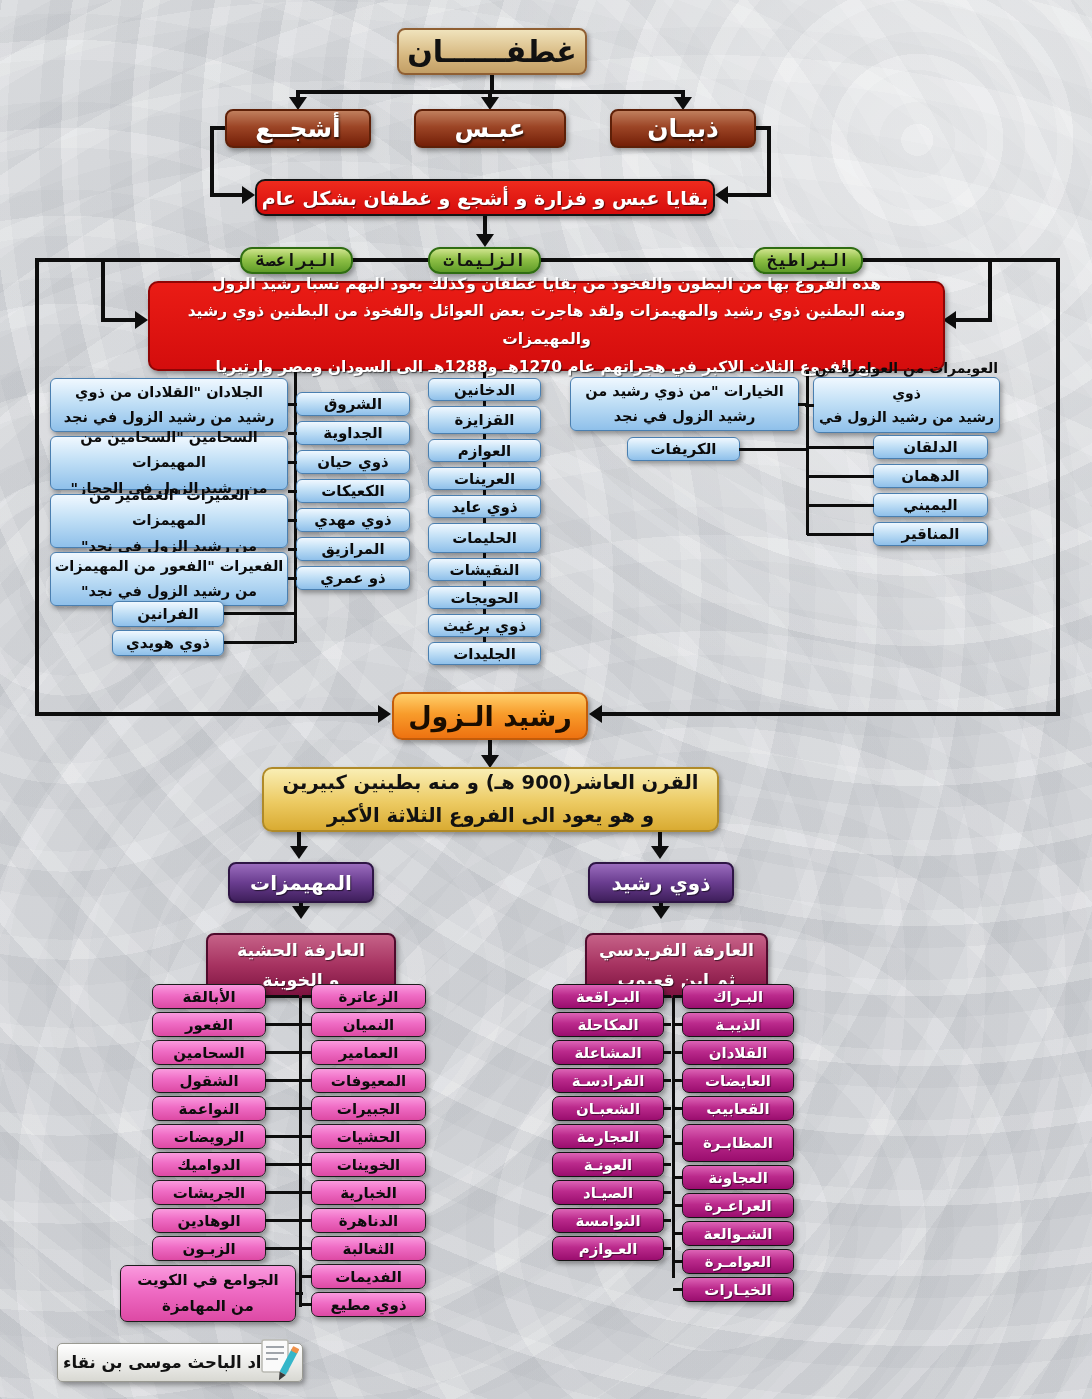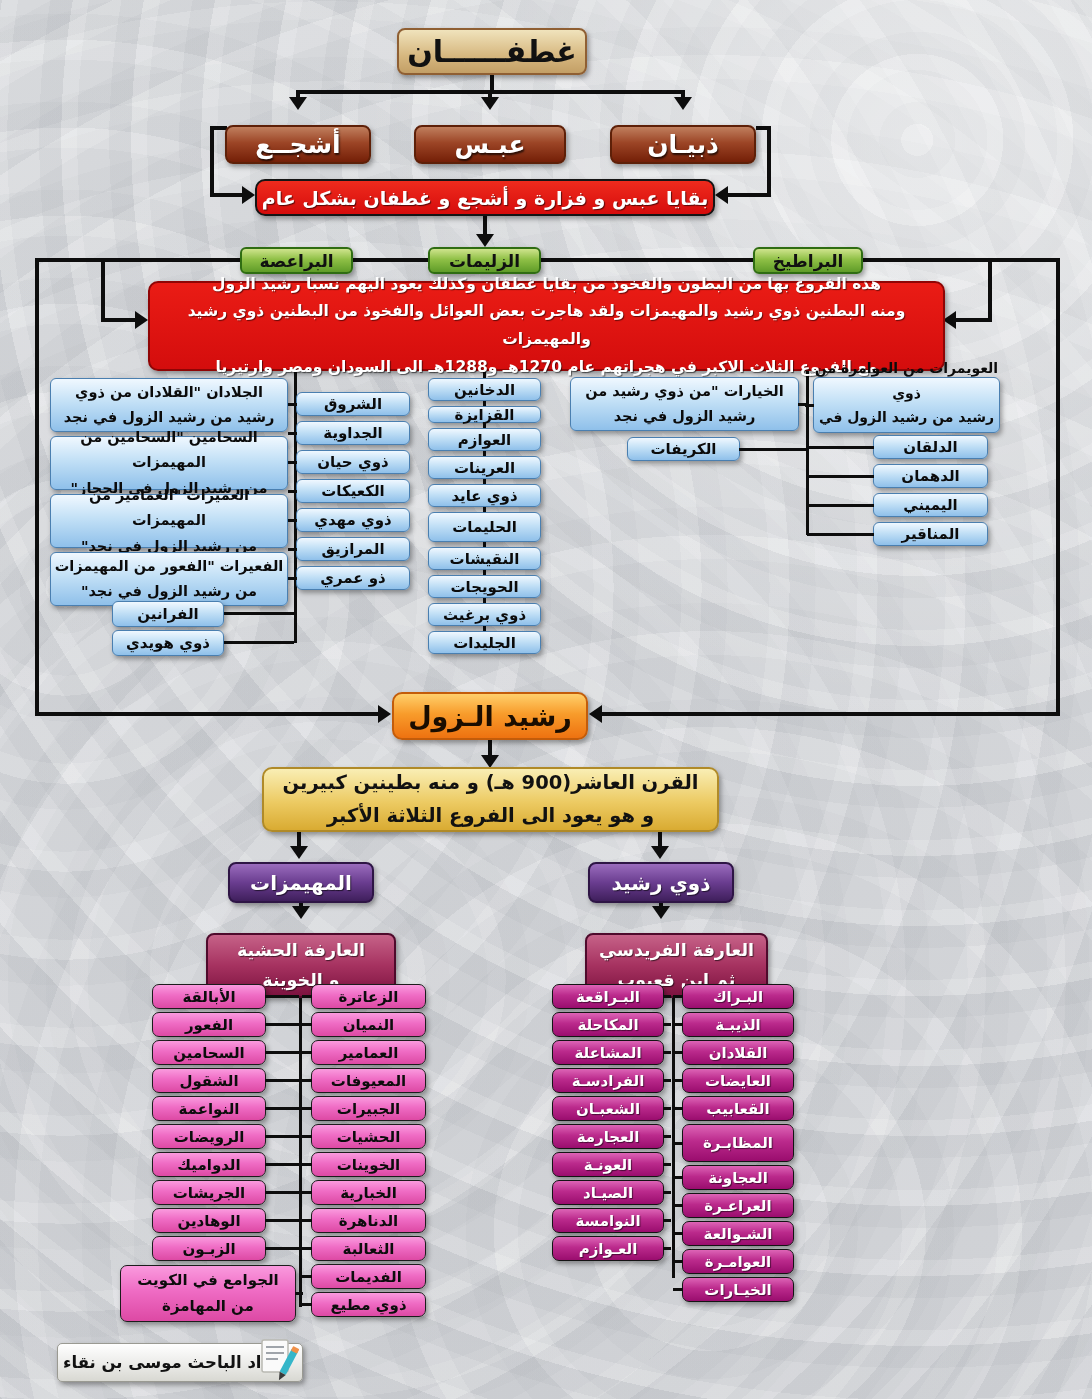--- a/index.html
+++ b/index.html
@@ -9,23 +9,23 @@
       repeating-radial-gradient(circle at 84% 10%, rgba(255,255,255,.16) 0 16px, rgba(168,172,178,.14) 16px 38px, transparent 38px 70px),
       repeating-radial-gradient(circle at 6% 42%, rgba(255,255,255,.14) 0 20px, rgba(168,172,178,.10) 20px 46px, transparent 46px 88px),
       repeating-radial-gradient(circle at 65% 88%, rgba(255,255,255,.14) 0 24px, rgba(168,172,178,.10) 24px 52px, transparent 52px 96px),
       repeating-radial-gradient(circle at 30% 70%, rgba(255,255,255,.10) 0 18px, rgba(168,172,178,.08) 18px 42px, transparent 42px 80px),
       linear-gradient(#d7d9dc,#cfd1d5);}
   .node{position:absolute;display:flex;align-items:center;justify-content:center;text-align:center;
     font-weight:bold;direction:rtl;border-radius:8px;box-shadow:2px 3px 5px rgba(0,0,0,.35);box-sizing:border-box;}
   .col{position:absolute;display:flex;flex-direction:column;}
   .col .node{position:relative;width:100%;flex:0 0 auto;}
   .tan{background:linear-gradient(#f0e3bc,#d6b77f 60%,#c39f66);border:2px solid #8f5f33;color:#111;font-size:30px;}
-  .brown{background:linear-gradient(#c07f5e,#9c4526 45%,#741f07);border:2px solid #5e2008;color:#fff;font-size:25px;text-shadow:1px 2px 2px rgba(0,0,0,.7);margin-top:16px;}
+  .brown{background:linear-gradient(#c07f5e,#9c4526 45%,#741f07);border:2px solid #5e2008;color:#fff;font-size:25px;text-shadow:1px 2px 2px rgba(0,0,0,.7);}
   .redbar{background:linear-gradient(#ef2b1d,#d60c0c);border:2px solid #151515;color:#fff;font-size:19px;text-shadow:1px 1px 1px rgba(0,0,0,.6);}
-  .green{background:linear-gradient(#cfe48d,#8fc046 45%,#5f9c28);border:2px solid #2f6d12;color:#111;font-size:17px;border-radius:6px;}
+  .green{background:linear-gradient(#cfe48d,#8fc046 45%,#5f9c28);border:2px solid #2f6d12;color:#111;font-size:17px;border-radius:12px;font-family:Liberation Mono, monospace;}
   .desc{background:linear-gradient(#ea1c15,#d40d0d);border:2px solid #8f0505;color:#fff;font-size:15.5px;line-height:1.78;flex-direction:column;text-shadow:1px 1px 1px rgba(0,0,0,.55);}
   .blue{background:linear-gradient(#f0f8ff,#c2e0f6 45%,#8fc0ea);border:1.5px solid #4a7fb0;color:#0b0b0b;font-size:15px;border-radius:6px;}
   .det{font-size:14.5px;flex-direction:column;line-height:1.75;align-items:flex-end;}
   .orange{background:linear-gradient(#ffcf6b,#f89c2b 45%,#ee7210);border:2px solid #c35c0a;color:#1a0d00;font-size:27px;}
   .yellow{background:linear-gradient(#f9eeb4,#ecca62 55%,#d9ab32);border:2px solid #b08a28;color:#111;font-size:19.5px;line-height:1.65;flex-direction:column;}
   .purple{background:linear-gradient(#9a6cbd,#6a3d90 50%,#3f1f5c);border:2px solid #2e1545;color:#fff;font-size:20px;text-shadow:1px 1px 1px rgba(0,0,0,.6);}
   .maroon{background:linear-gradient(#c66288,#a63260 50%,#7c123f);border:2px solid #4f0a2c;color:#fff;font-size:17.5px;line-height:1.7;flex-direction:column;text-shadow:1px 1px 1px rgba(0,0,0,.6);margin-top:16px;}
   .pink{background:linear-gradient(#fa9ade,#ef6cc4 45%,#dd49a4);border:1.5px solid #1c1c1c;color:#0d0d0d;font-size:15px;border-radius:7px;}
   .mag{background:linear-gradient(#dd64b6,#bb2a8c 45%,#9a0d6e);border:1.5px solid #141414;color:#fff;font-size:15px;border-radius:7px;text-shadow:1px 1px 1px rgba(0,0,0,.55);}
   .sig{background:linear-gradient(#ffffff,#e9e9e6 60%,#d8d8d2);border:1.5px solid #9a9a92;color:#111;font-size:16.5px;border-radius:5px;}
@@ -147,21 +147,21 @@
     <div class="node blue tkl" style="height:24px">الجداوية</div>
     <div class="node blue tkl" style="height:24px">ذوي حيان</div>
     <div class="node blue tkl" style="height:24px">الكعيكات</div>
     <div class="node blue tkl" style="height:24px">ذوي مهدي</div>
     <div class="node blue tkl" style="height:24px">المرازيق</div>
     <div class="node blue tkl" style="height:24px">ذو عمري</div>
   </div>
 
   <div class="col" style="left:428px;top:378px;width:113px;gap:5px">
     <div class="node blue" style="height:23px">الدخانين</div>
-    <div class="node blue" style="height:17px">القزايزة</div>
+    <div class="node blue" style="height:28px">القزايزة</div>
     <div class="node blue" style="height:23px">العوازم</div>
     <div class="node blue" style="height:23px">العرينات</div>
     <div class="node blue" style="height:23px">ذوي عايد</div>
     <div class="node blue" style="height:30px">الحليمات</div>
     <div class="node blue" style="height:23px">النقيشات</div>
     <div class="node blue" style="height:23px">الحويجات</div>
     <div class="node blue" style="height:23px">ذوي برغيث</div>
     <div class="node blue" style="height:23px">الجليدات</div>
   </div>
 

